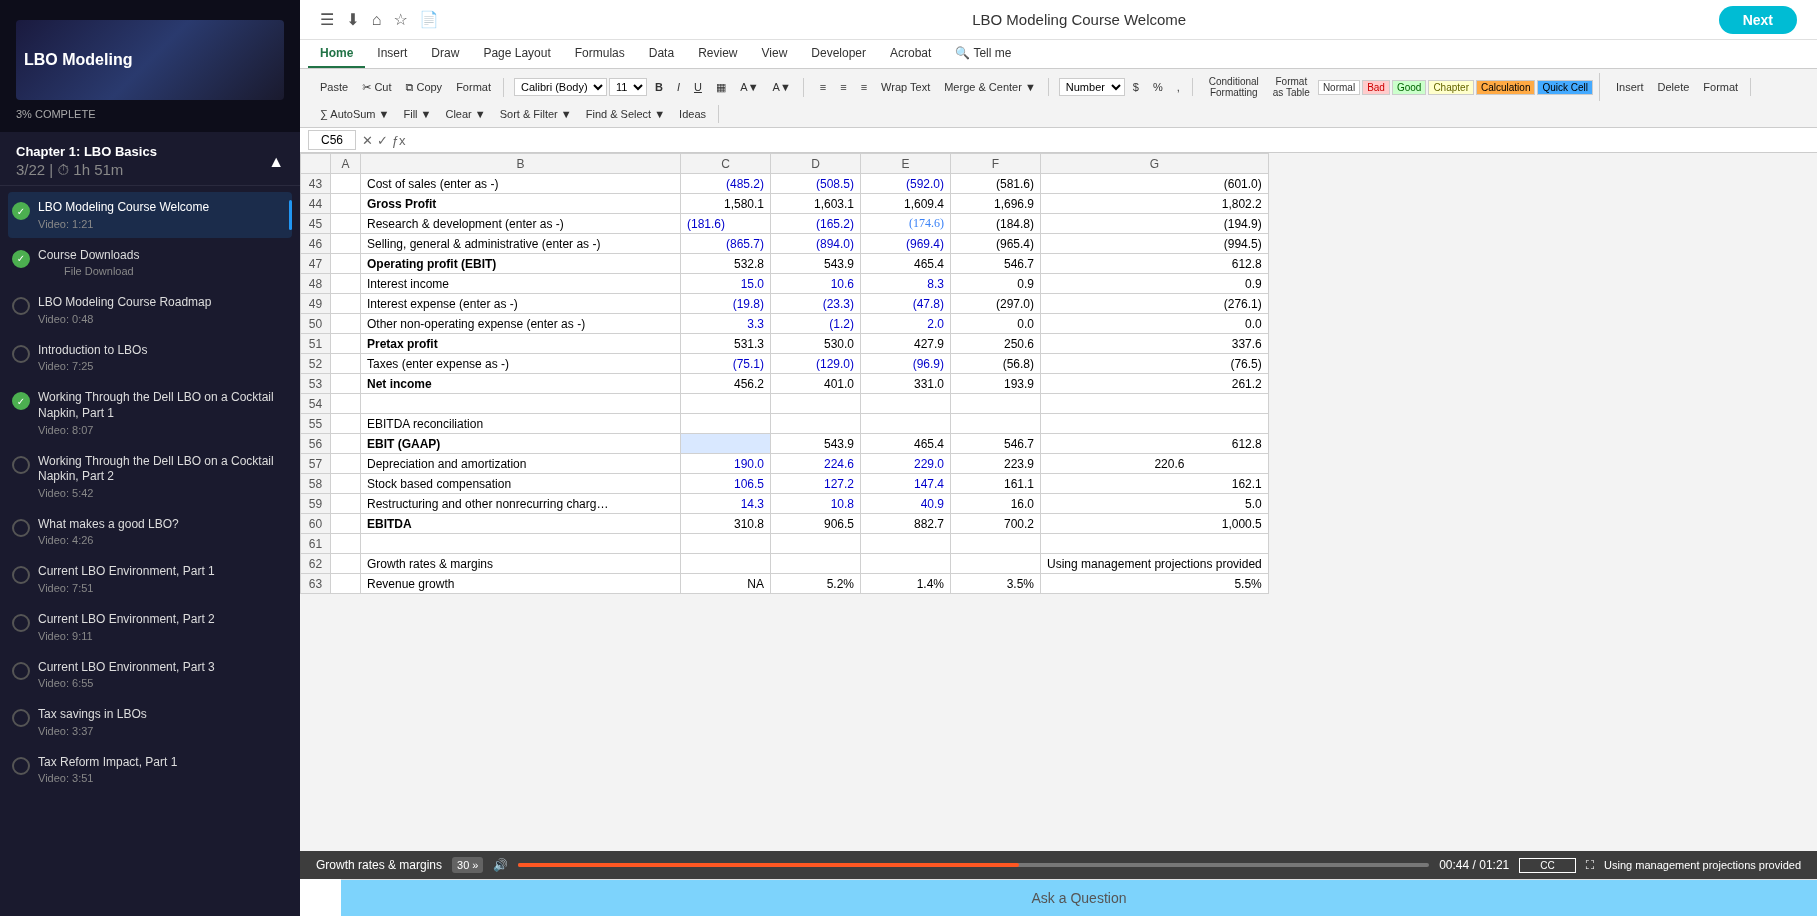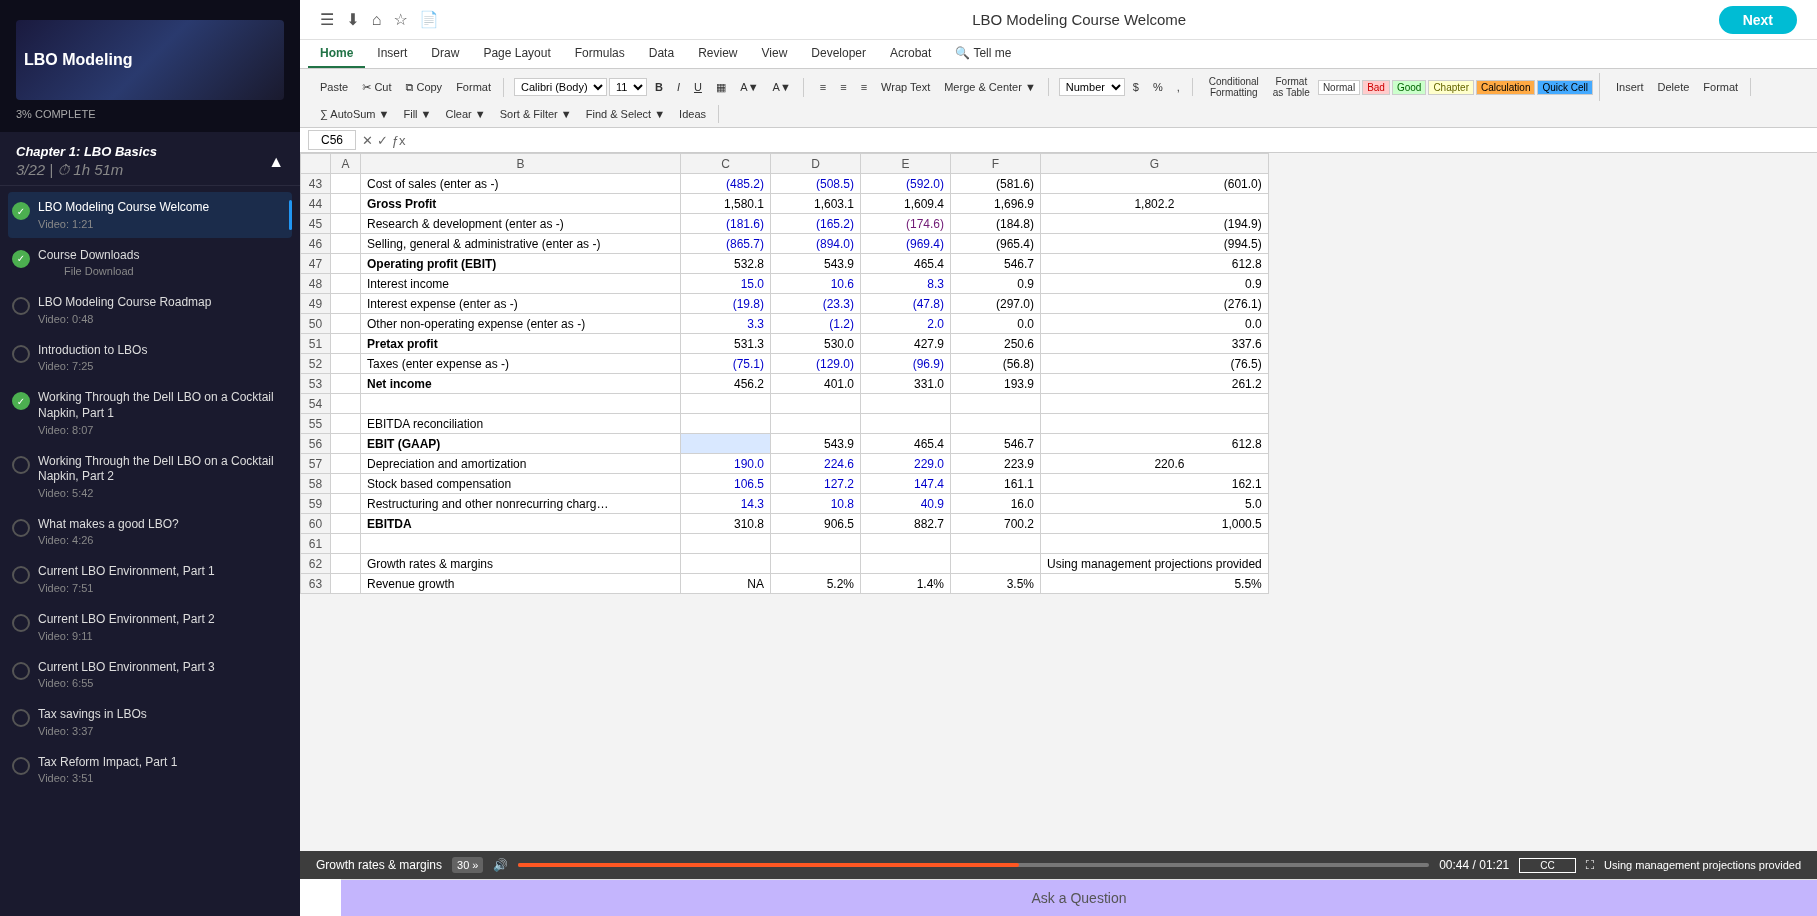--- a/index.html
+++ b/index.html
@@ -43,21 +43,20 @@
     }
     .chapter-section {
       padding: 12px 16px 6px;
       border-bottom: 1px solid #2a2a3e;
     }
     .chapter-header {
       display: flex;
       justify-content: space-between;
       align-items: center;
       cursor: pointer;
-      font-style: italic;
     }
     .chapter-title {
       font-size: 13px;
       font-weight: 600;
       color: #fff;
     }
     .chapter-meta {
       font-size: 15px;
       color: #888;
       margin-top: 2px;
@@ -251,21 +250,21 @@
     }
     .spreadsheet-wrapper { position: relative; flex: 1; overflow: hidden; display: flex; flex-direction: column; }
 
     
     .ask-bar {
       text-align: center;
       padding: 10px;
       font-size: 14px;
       color: #555;
       border-top: 1px solid #e0e0e0;
-      background: #c4b5fd;
+      background: #7dd3fc;
       flex-shrink: 0;
       margin-left: 41px;
     }
 
     
     .video-controls {
       display: flex;
       align-items: center;
       gap: 10px;
       background: rgba(0,0,0,0.75);
@@ -540,29 +539,29 @@
                 <td style="text-align: right; min-width: 90px;">(601.0)</td>
               </tr>
               <tr>
                 <th class="row-header">44</th>
                 <td></td>
                 <td style="min-width: 320px; font-weight: bold;">Gross Profit</td>
                 <td style="text-align: right; min-width: 90px;">1,580.1</td>
                 <td style="text-align: right; min-width: 90px;">1,603.1</td>
                 <td style="text-align: right; min-width: 90px;">1,609.4</td>
                 <td style="text-align: right; min-width: 90px;">1,696.9</td>
-                <td style="text-align: center; min-width: 90px;">1,802.2</td>
+                <td style="text-align: right; min-width: 90px;">1,802.2</td>
               </tr>
               <tr>
                 <th class="row-header">45</th>
                 <td></td>
                 <td style="min-width: 320px;">Research &amp; development (enter as -)</td>
-                <td style="text-align: right; min-width: 90px; color: rgb(0, 0, 204);">(181.6)</td>
+                <td style="text-align: left; min-width: 90px; color: rgb(0, 0, 204);">(181.6)</td>
                 <td style="text-align: right; min-width: 90px; color: rgb(0, 0, 204);">(165.2)</td>
-                <td style="text-align: right; min-width: 90px; color: #701a75;">(174.6)</td>
+                <td style="text-align: right; min-width: 90px; color: #3b82f6; font-family: Liberation Serif, serif;">(174.6)</td>
                 <td style="text-align: right; min-width: 90px;">(184.8)</td>
                 <td style="text-align: right; min-width: 90px;">(194.9)</td>
               </tr>
               <tr>
                 <th class="row-header">46</th>
                 <td></td>
                 <td style="min-width: 320px;">Selling, general &amp; administrative (enter as -)</td>
                 <td style="text-align: right; min-width: 90px; color: rgb(0, 0, 204);">(865.7)</td>
                 <td style="text-align: right; min-width: 90px; color: rgb(0, 0, 204);">(894.0)</td>
                 <td style="text-align: right; min-width: 90px; color: rgb(0, 0, 204);">(969.4)</td>

